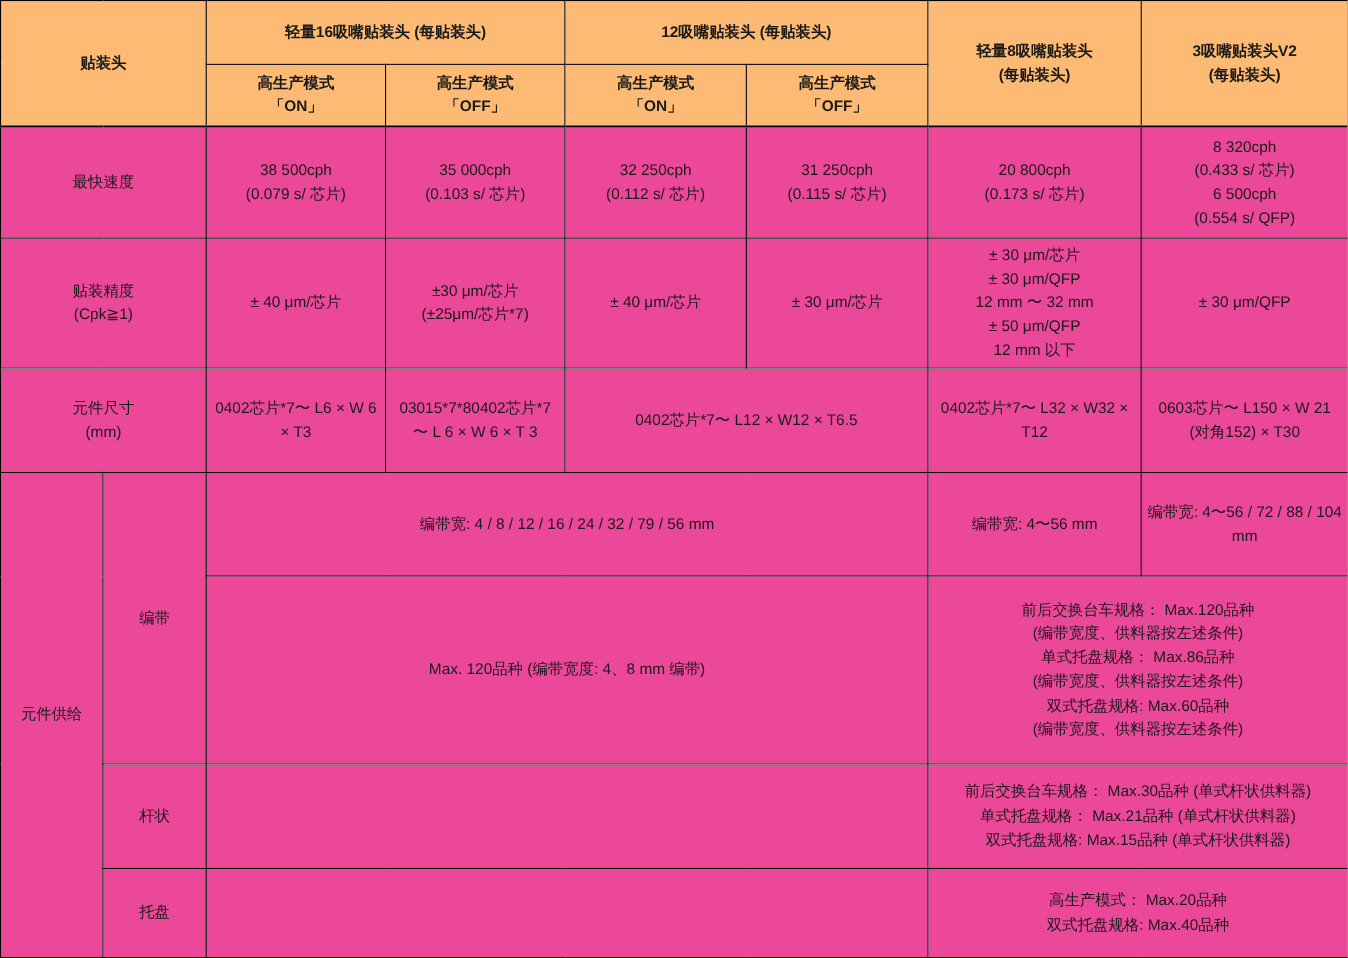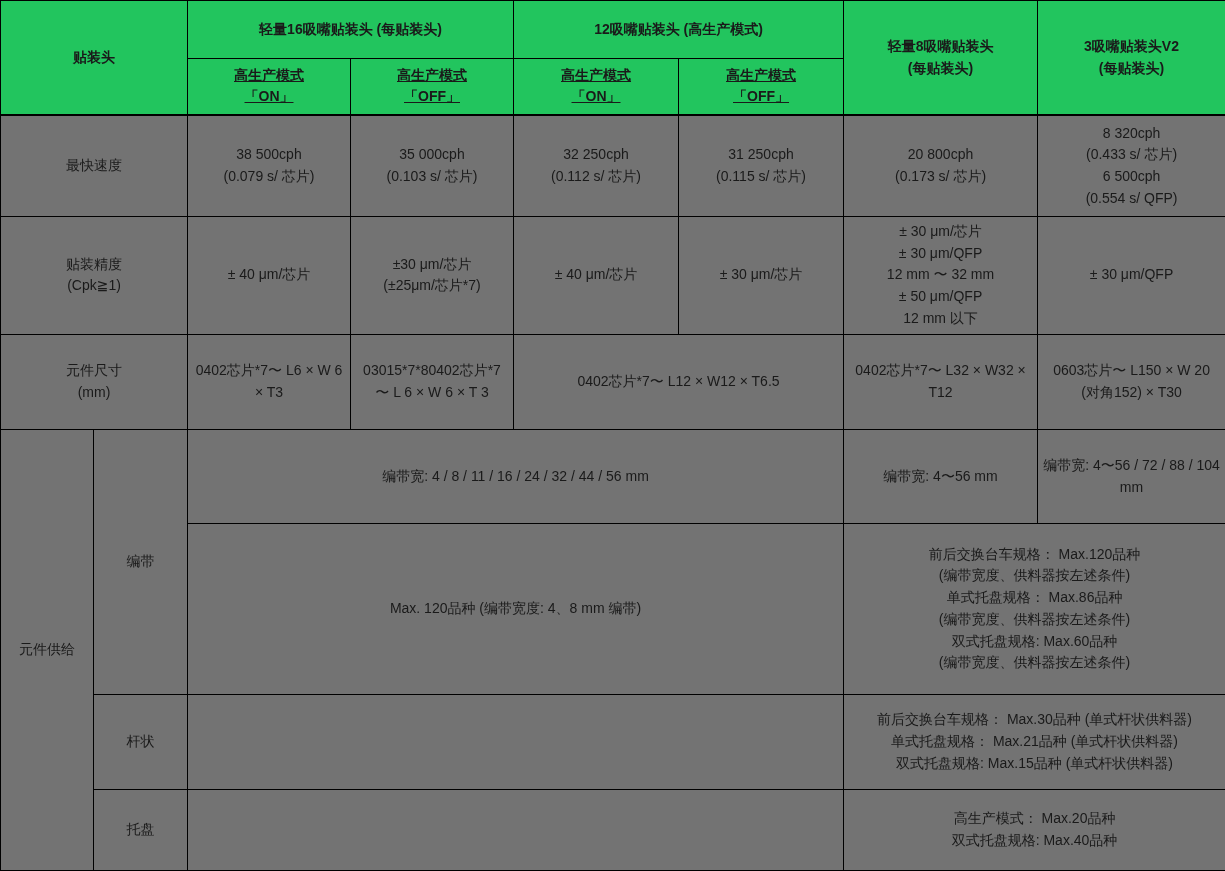--- a/index.html
+++ b/index.html
@@ -10,29 +10,29 @@
     border:1px solid #000;
     font-size:14px;
     text-align:center;
     vertical-align:middle;
     padding:2px 4px;
     box-sizing:border-box;
     white-space:pre-line;
     line-height:1.55;
     overflow:hidden;
   }
-  table.spec th{background:#22c55e;font-weight:bold;}
-  table.spec td{background:#737373;font-weight:normal;}
+  table.spec th{background:#fdba74;font-weight:bold;}
+  table.spec td{background:#ec4899;font-weight:normal;}
   
   tr.row-speed td{border-top:2px solid #000;}
   th.h-single{border-bottom:2px solid #000;margin-top:13px;}
   th.h-corner{border-bottom:2px solid #000;}
   
   tr.row-group-hd{height:57px;}
-  tr.row-mode-hd{height:56px;text-decoration:underline;}
+  tr.row-mode-hd{height:56px;}
   tr.row-speed{height:100px;}
   tr.row-precision{height:116px;}
   tr.row-size{height:94px;}
   tr.row-tapewidth{height:93px;}
   tr.row-variety{height:168px;}
   tr.row-rod{height:94px;}
   tr.row-tray{height:80px;}
 </style>
 </head>
 <body>
@@ -47,21 +47,21 @@
       <col style="width:165px">
         <col style="width:165px">
       <col style="width:194px">
         <col style="width:188px">
     </colgroup>
 
     <tbody>
         <tr class="row-group-hd">
       <th class="h-corner" colspan="2" rowspan="2">贴装头</th>
       <th colspan="2">轻量16吸嘴贴装头 (每贴装头)</th>
-      <th colspan="2">12吸嘴贴装头 (高生产模式)</th>
+      <th colspan="2">12吸嘴贴装头 (每贴装头)</th>
       <th class="h-single" rowspan="2">轻量8吸嘴贴装头
 (每贴装头)</th>
       <th class="h-single" rowspan="2">3吸嘴贴装头V2
 (每贴装头)</th>
     </tr>
 
     <tr class="row-mode-hd">
       <th class="h-single">高生产模式
 「ON」</th>
       <th class="h-single">高生产模式
@@ -106,28 +106,28 @@
       <td>± 30 μm/QFP</td>
     </tr>
 
     <tr class="row-size">
       <td colspan="2">元件尺寸
 (mm)</td>
       <td>0402芯片*7〜 L6 × W 6 × T3</td>
       <td>03015*7*80402芯片*7 〜 L 6 × W 6 × T 3</td>
       <td colspan="2">0402芯片*7〜 L12 × W12 × T6.5</td>
       <td>0402芯片*7〜 L32 × W32 × T12</td>
-      <td>0603芯片〜 L150 × W 20
+      <td>0603芯片〜 L150 × W 21
 (对角152) × T30</td>
     </tr>
 
     <tr class="row-tapewidth">
       <td rowspan="4">元件供给</td>
       <td rowspan="2">编带</td>
-      <td colspan="4">编带宽: 4 / 8 / 11 / 16 / 24 / 32 / 44 / 56 mm</td>
+      <td colspan="4">编带宽: 4 / 8 / 12 / 16 / 24 / 32 / 79 / 56 mm</td>
       <td>编带宽: 4〜56 mm</td>
       <td>编带宽: 4〜56 / 72 / 88 / 104 mm</td>
     </tr>
 
     <tr class="row-variety">
       <td colspan="4">Max. 120品种 (编带宽度: 4、8 mm 编带)</td>
       <td colspan="2">前后交换台车规格： Max.120品种
 (编带宽度、供料器按左述条件)
 单式托盘规格： Max.86品种
 (编带宽度、供料器按左述条件)

